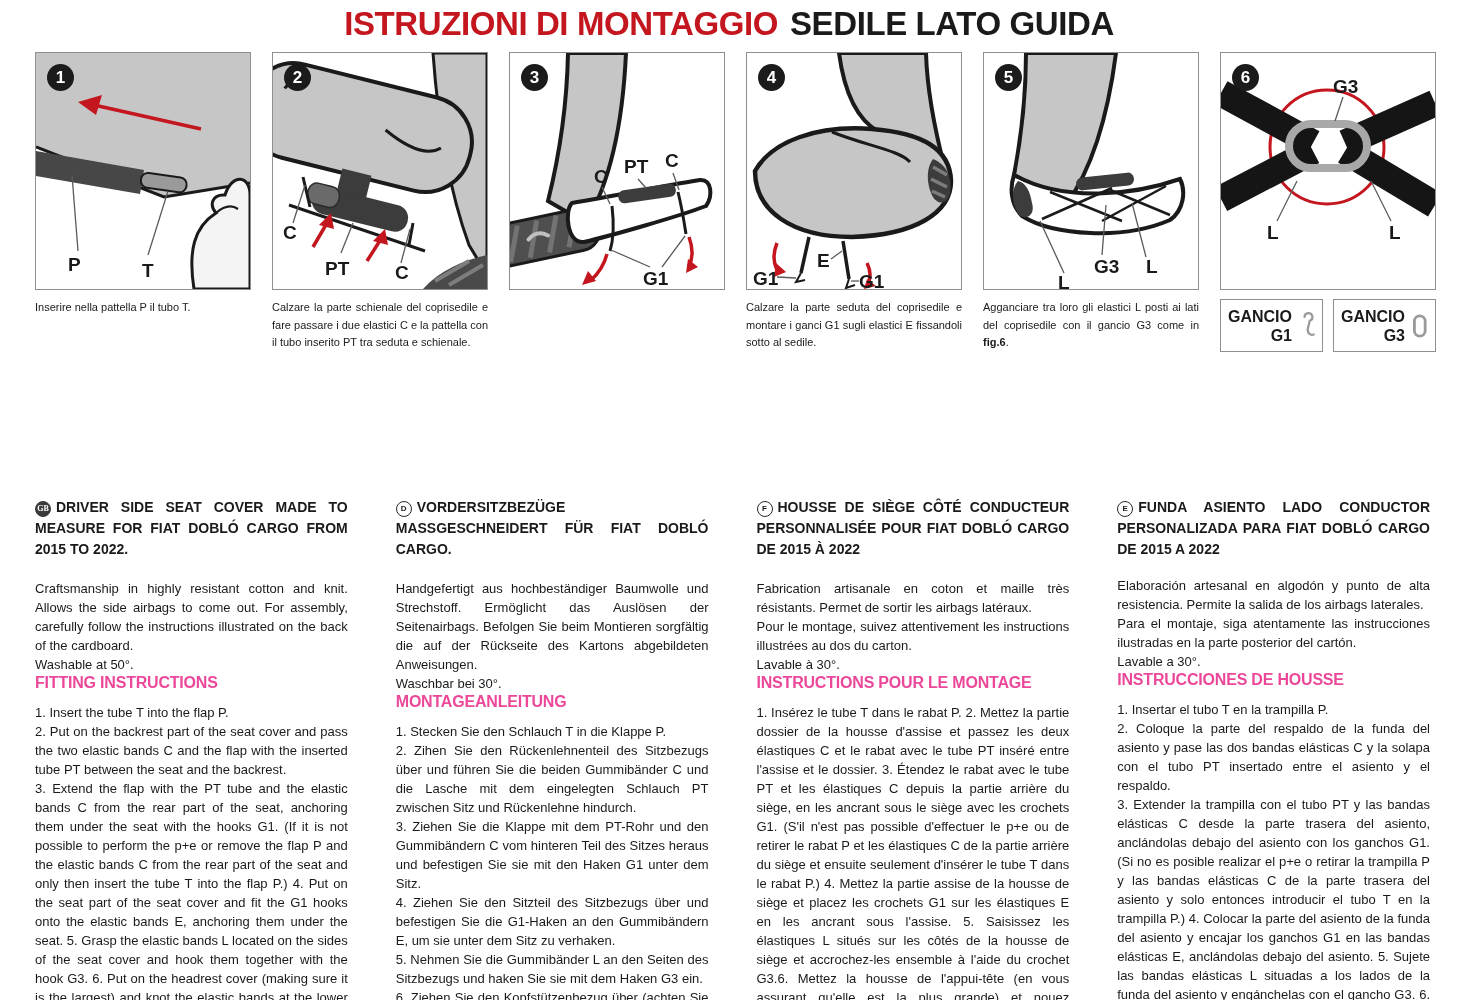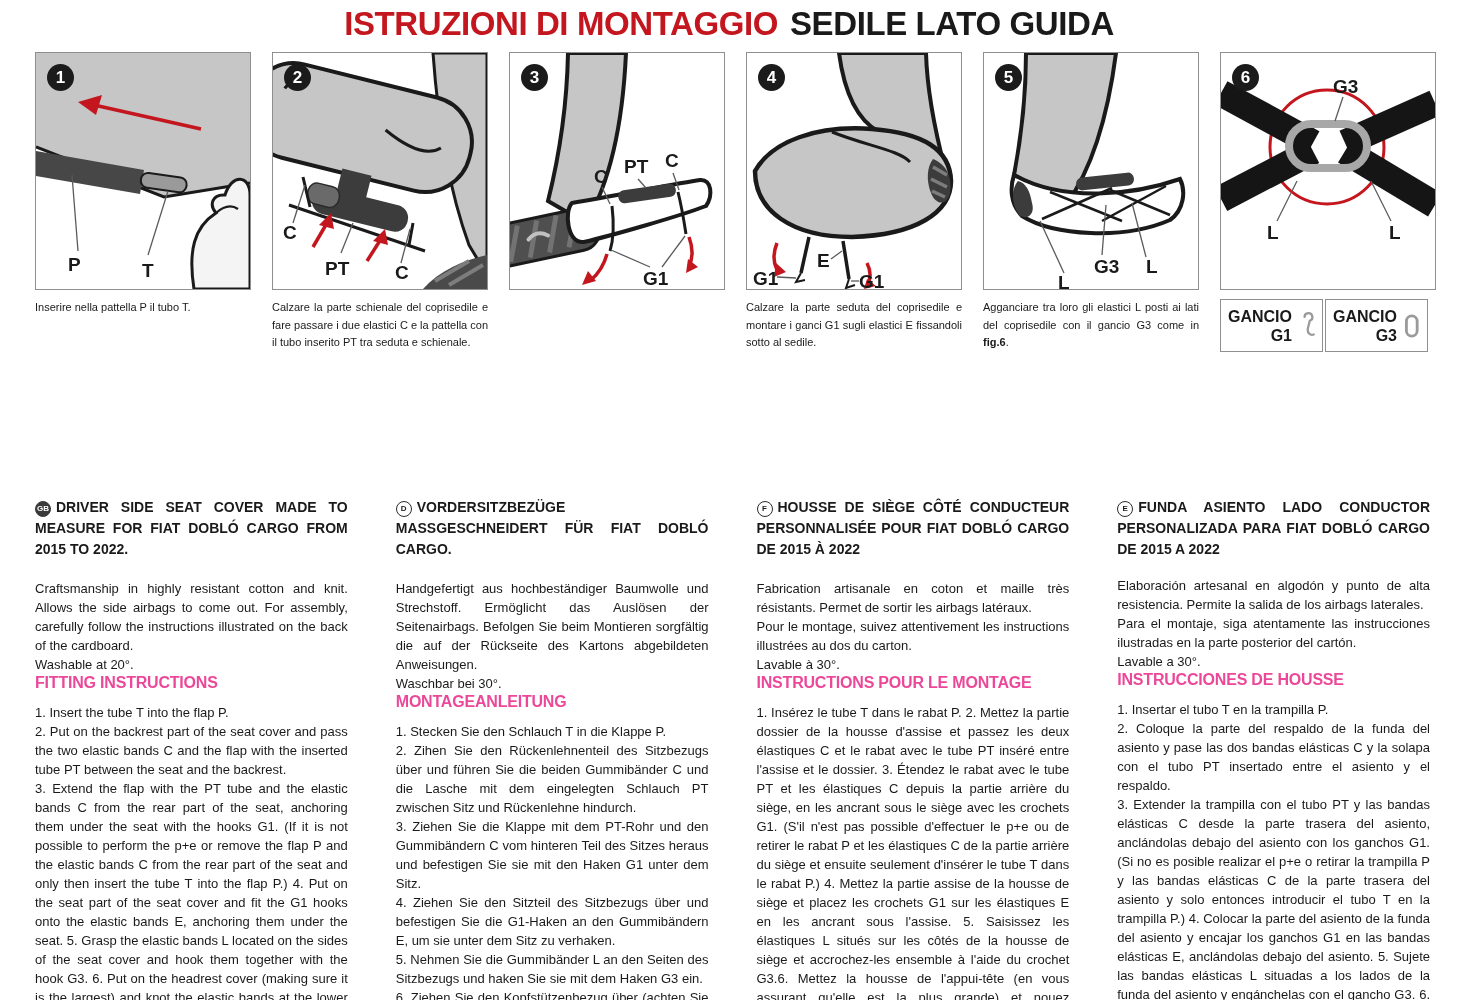--- a/index.html
+++ b/index.html
@@ -21,35 +21,35 @@
   .fig-num{position:absolute;left:11px;top:11px;width:27px;height:27px;border-radius:50%;
     background:#1b1b1b;color:#fff;font-weight:bold;font-size:17px;
     display:flex;align-items:center;justify-content:center;}
   .caption{margin-top:9px;font-size:11px;line-height:17.5px;text-align:justify;}
   .svg-label{font-family:"Liberation Sans",sans-serif;font-weight:bold;font-size:19px;fill:#1a1a1a;}
   .leader{stroke:#5a5a5a;stroke-width:1.3;fill:none;}
   .redline{stroke:#c4161e;fill:none;}
   .redfill{fill:#c4161e;}
 
   
-  .hooks-row{display:flex;gap:2px;margin-top:9px;}
+  .hooks-row{display:flex;gap:10px;margin-top:9px;}
   .hook-box{width:103px;height:53px;border:1px solid #8f8f8f;box-sizing:border-box;
     display:flex;align-items:center;justify-content:flex-end;padding:0 7px;gap:6px;}
   .hook-text{text-align:right;font-weight:bold;font-size:16px;line-height:19px;}
 
   
   .columns-row{position:absolute;left:35px;top:497px;width:1395px;display:flex;gap:48px;}
   .lang-col{flex:1 1 0;font-size:13px;}
   .col-top{min-height:173px;}
   .col-head{font-weight:bold;font-size:14px;line-height:21px;text-align:justify;}
   .lang-badge{display:inline-flex;width:14px;height:14px;border-radius:50%;
     border:1px solid #2a2a2a;font-size:8px;font-weight:bold;
     align-items:center;justify-content:center;vertical-align:1px;margin-right:5px;
     letter-spacing:0;}
-  .lang-badge.filled{background:#3a3a3a;color:#fff;border-color:#3a3a3a;}
+  .lang-badge.filled{background:#3a3a3a;color:#fff;border-color:#3a3a3a;font-family:Liberation Serif, serif;}
   .col-body{margin-top:19px;line-height:19px;text-align:justify;white-space:pre-line;}
   .lang-col.tight .col-body{margin-top:16px;}
   .section-title{color:#ec4899;font-weight:bold;font-size:16px;letter-spacing:-0.2px;margin-bottom:11px;}
   .instructions{line-height:19px;text-align:justify;white-space:pre-line;}
 </style>
 </head>
 <body>
 
 <div class="title-bar">
   <span class="title-red">ISTRUZIONI DI MONTAGGIO</span><span class="title-black">SEDILE LATO GUIDA</span>
@@ -232,21 +232,21 @@
     </div>
   </div>
 </div>
 
 <div class="columns-row">
 
   <div class="lang-col">
     <div class="col-top">
       <div class="col-head"><span class="lang-badge filled">GB</span><span>DRIVER SIDE SEAT COVER MADE TO MEASURE FOR FIAT DOBLÓ CARGO FROM 2015 TO 2022.</span></div>
       <div class="col-body">Craftsmanship in highly resistant cotton and knit. Allows the side airbags to come out. For assembly, carefully follow the instructions illustrated on the back of the cardboard.
-Washable at 20°.</div>
+Washable at 50°.</div>
     </div>
     <div class="section-title">FITTING INSTRUCTIONS</div>
     <div class="instructions">1. Insert the tube T into the flap P.
 2. Put on the backrest part of the seat cover and pass the two elastic bands C and the flap with the inserted tube PT between the seat and the backrest.
 3. Extend the flap with the PT tube and the elastic bands C from the rear part of the seat, anchoring them under the seat with the hooks G1. (If it is not possible to perform the p+e or remove the flap P and the elastic bands C from the rear part of the seat and only then insert the tube T into the flap P.) 4. Put on the seat part of the seat cover and fit the G1 hooks onto the elastic bands E, anchoring them under the seat. 5. Grasp the elastic bands L located on the sides of the seat cover and hook them together with the hook G3. 6. Put on the headrest cover (making sure it is the largest) and knot the elastic bands at the lower ends together for greater tension.</div>
   </div>
 
   <div class="lang-col">
     <div class="col-top">
       <div class="col-head"><span class="lang-badge">D</span><span>VORDERSITZBEZÜGE MASSGESCHNEIDERT FÜR FIAT DOBLÓ CARGO.</span></div>

